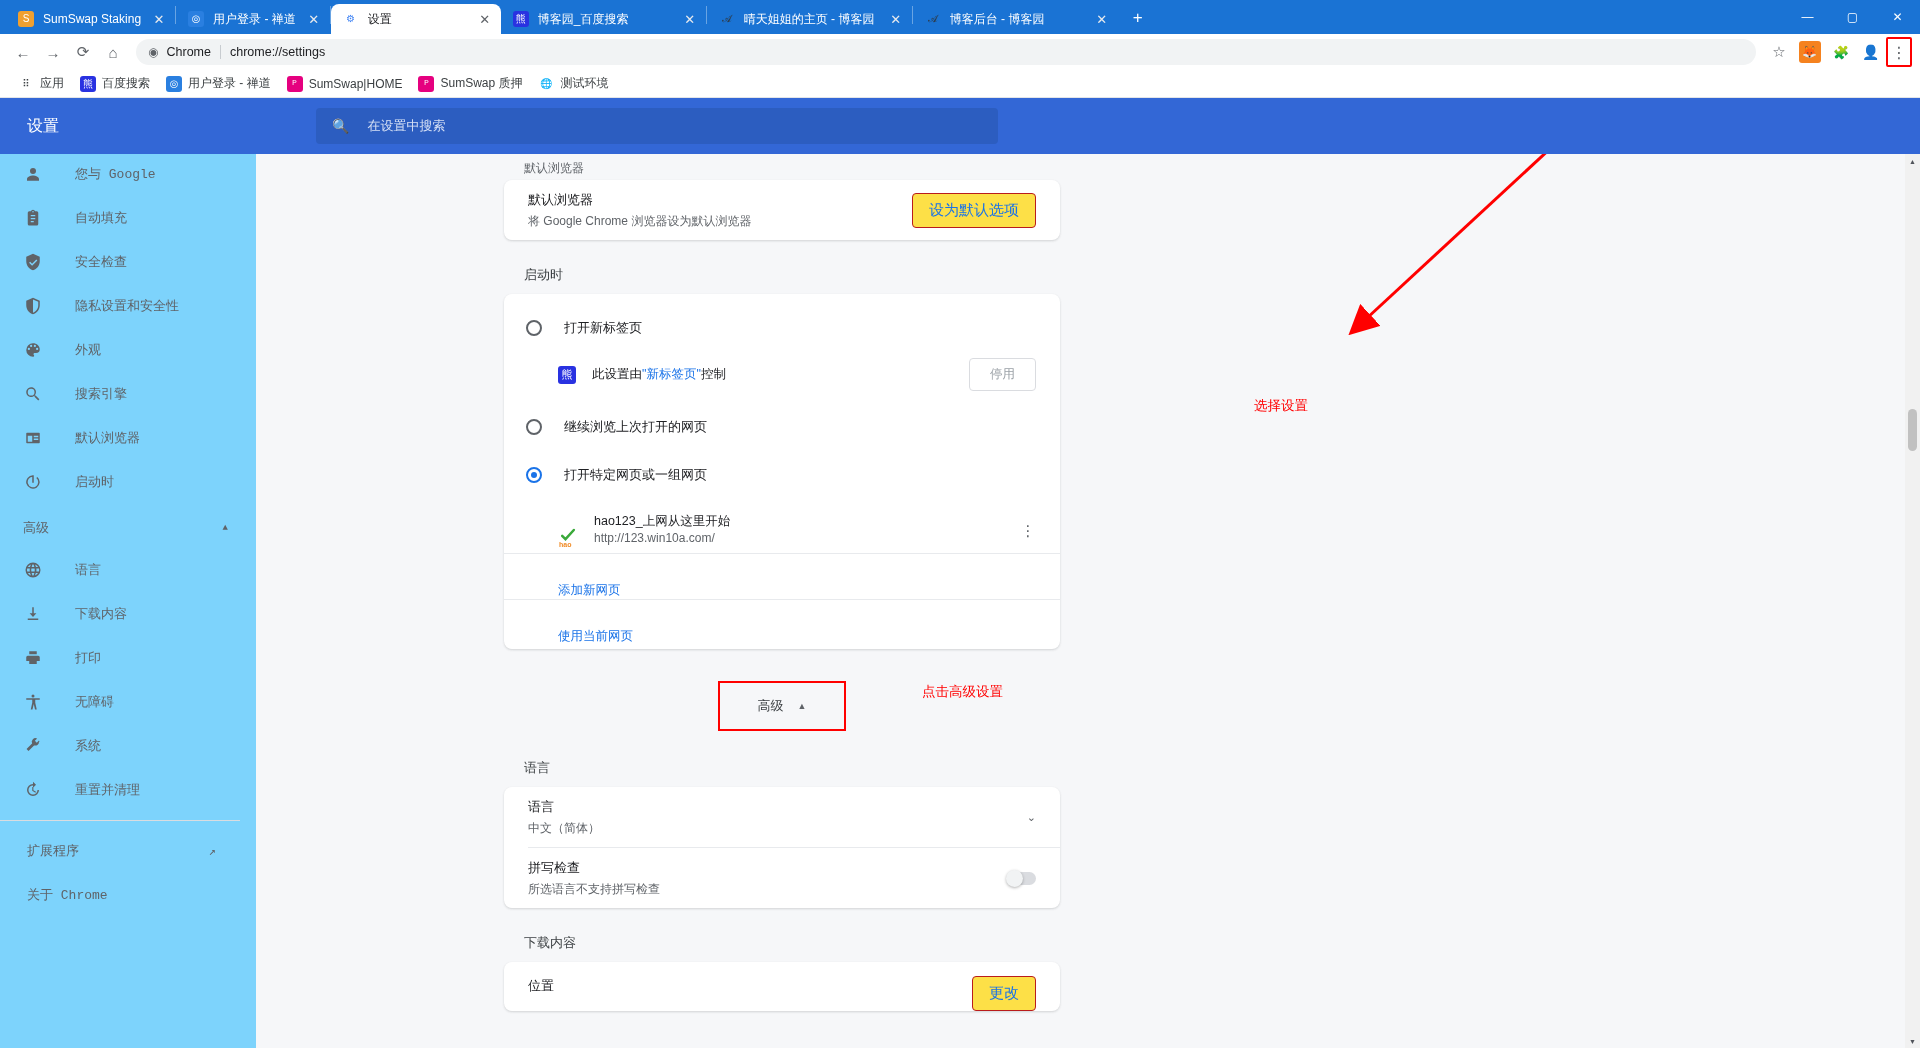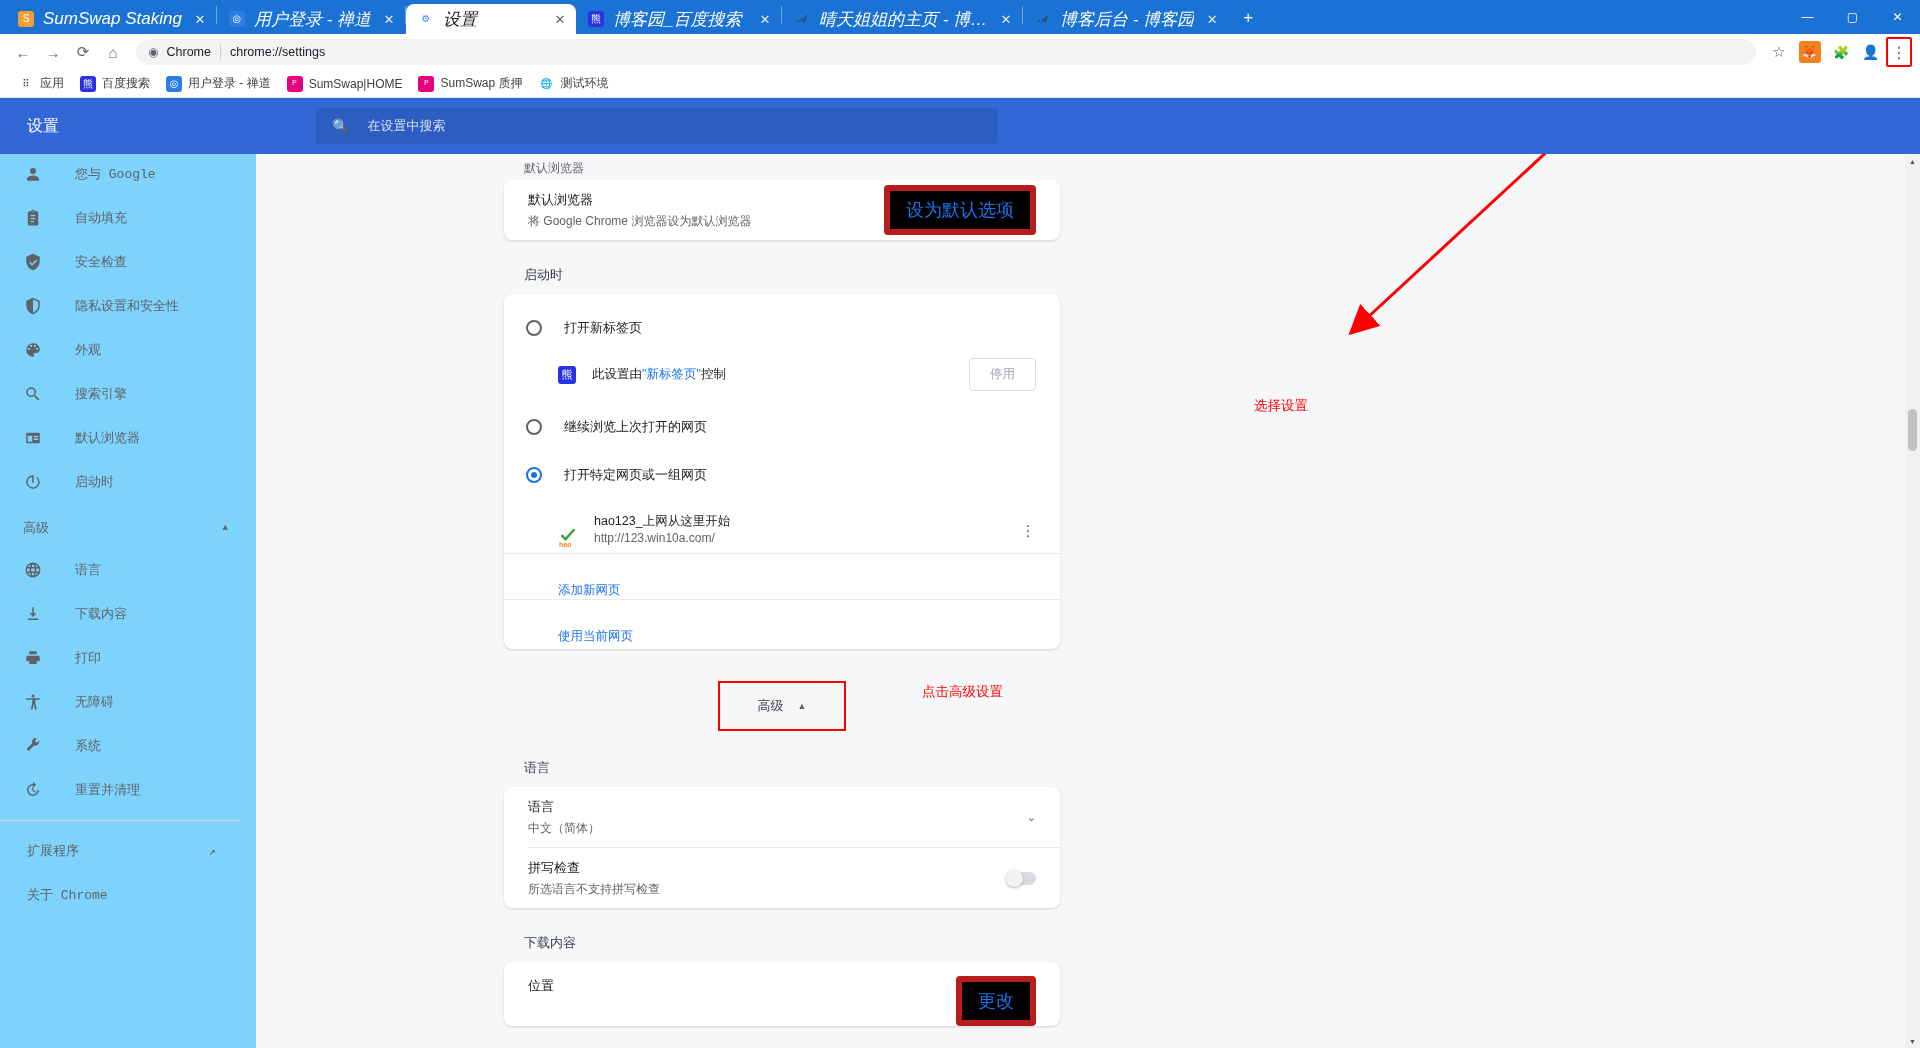--- a/index.html
+++ b/index.html
@@ -43,22 +43,21 @@
     border-radius: 3px;
     display: flex; align-items: center; justify-content: center;
     font-size: 10px; line-height: 1;
     overflow: hidden;
   }
   .tab .tab-title {
     flex: 1 1 auto;
     white-space: nowrap;
     overflow: hidden;
     text-overflow: ellipsis;
-    font-size: 17px;
-    font-style: italic;
+    font-size: 12px;
   }
   .tab .tab-close {
     width: 20px; height: 20px;
     margin-left: 8px;
     flex: 0 0 20px;
     display: flex; align-items: center; justify-content: center;
     font-size: 13px;
     color: #e8eaed;
     font-weight: 400;
   }
@@ -308,26 +307,26 @@
   .row {
     display: flex;
     align-items: center;
     padding: 0 24px;
     min-height: 60px;
   }
   .row-text { flex: 1 1 auto; min-width: 0; }
   .row-title { font-size: 13px; color: #202124; line-height: 1.5; }
   .row-sub { font-size: 12px; color: #5f6368; line-height: 1.5; margin-top: 2px; }
   .btn-outline {
-    border: 6px solid #b91c1c;
+    border: 1px solid #b91c1c;
     border-radius: 4px;
     color: #1a73e8;
-    font-size: 18px;
+    font-size: 15px;
     padding: 7px 16px;
-    background: #000000;
+    background: #fde047;
     white-space: nowrap;
   }
   .radio-row {
     display: flex;
     align-items: center;
     padding: 0 24px 0 22px;
     height: 48px;
   }
   .radio {
     width: 16px; height: 16px;

